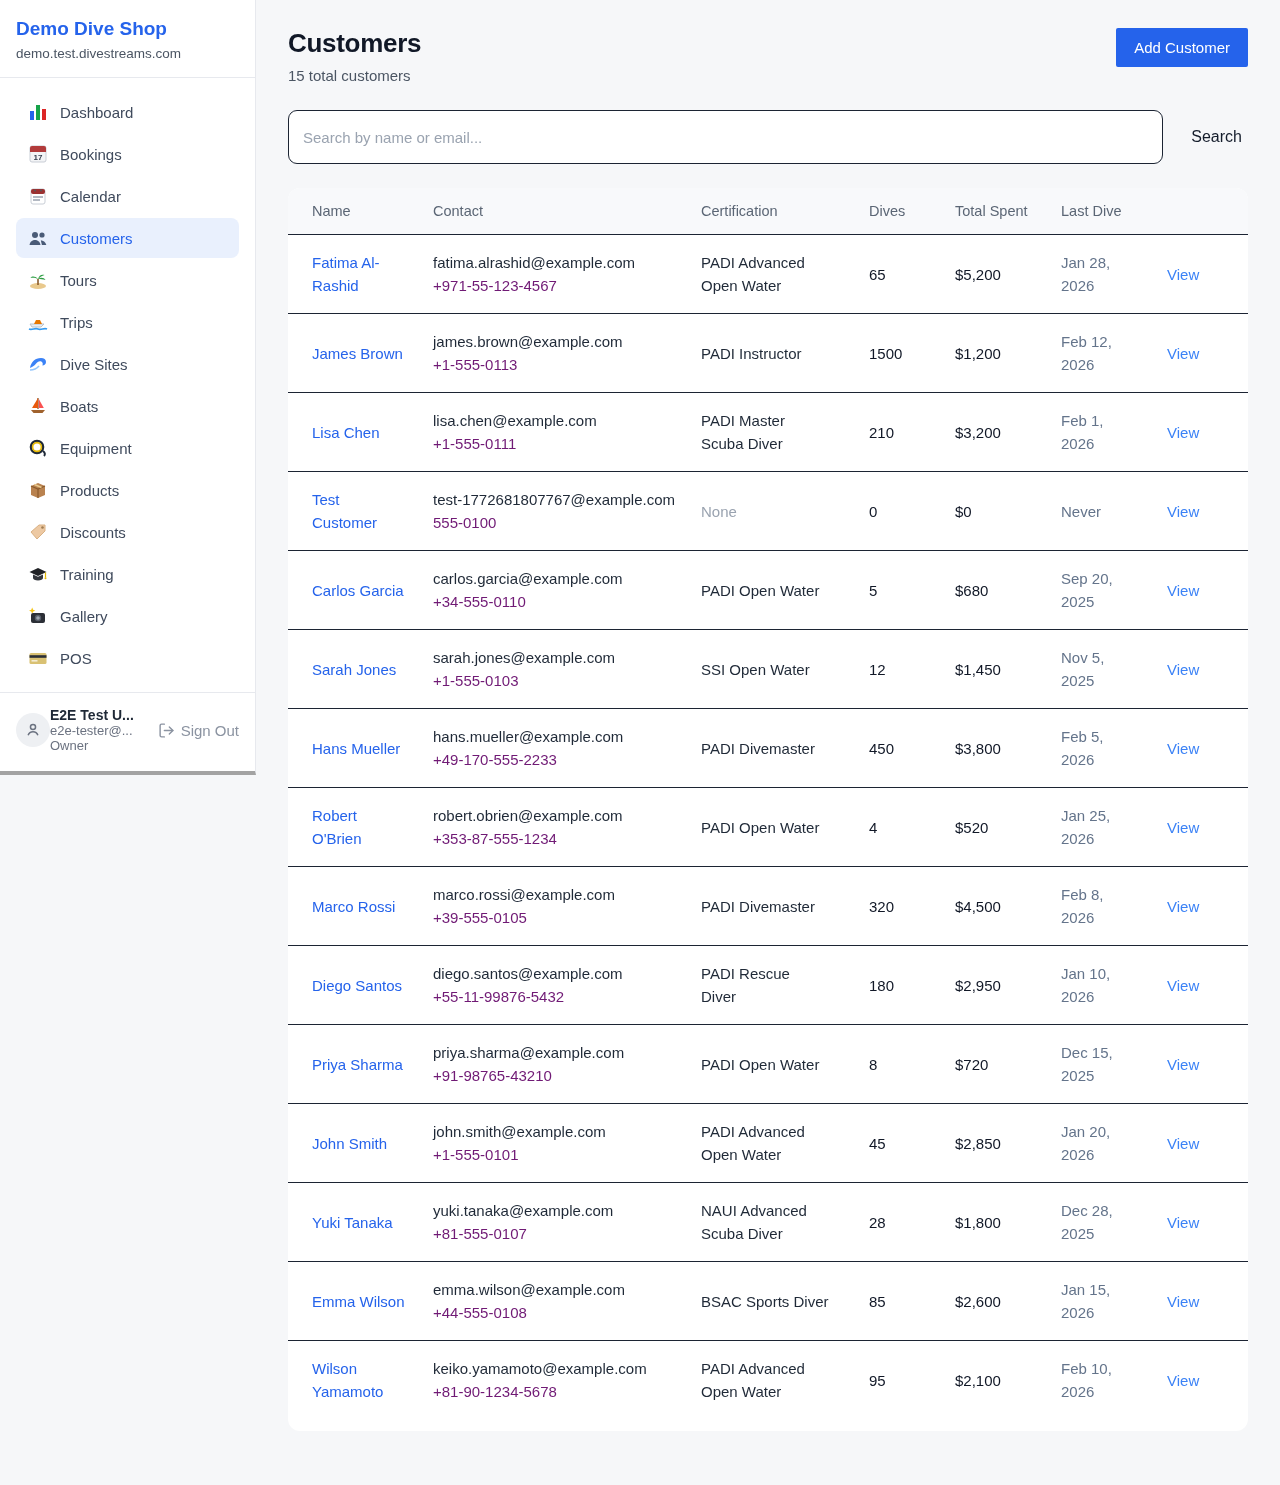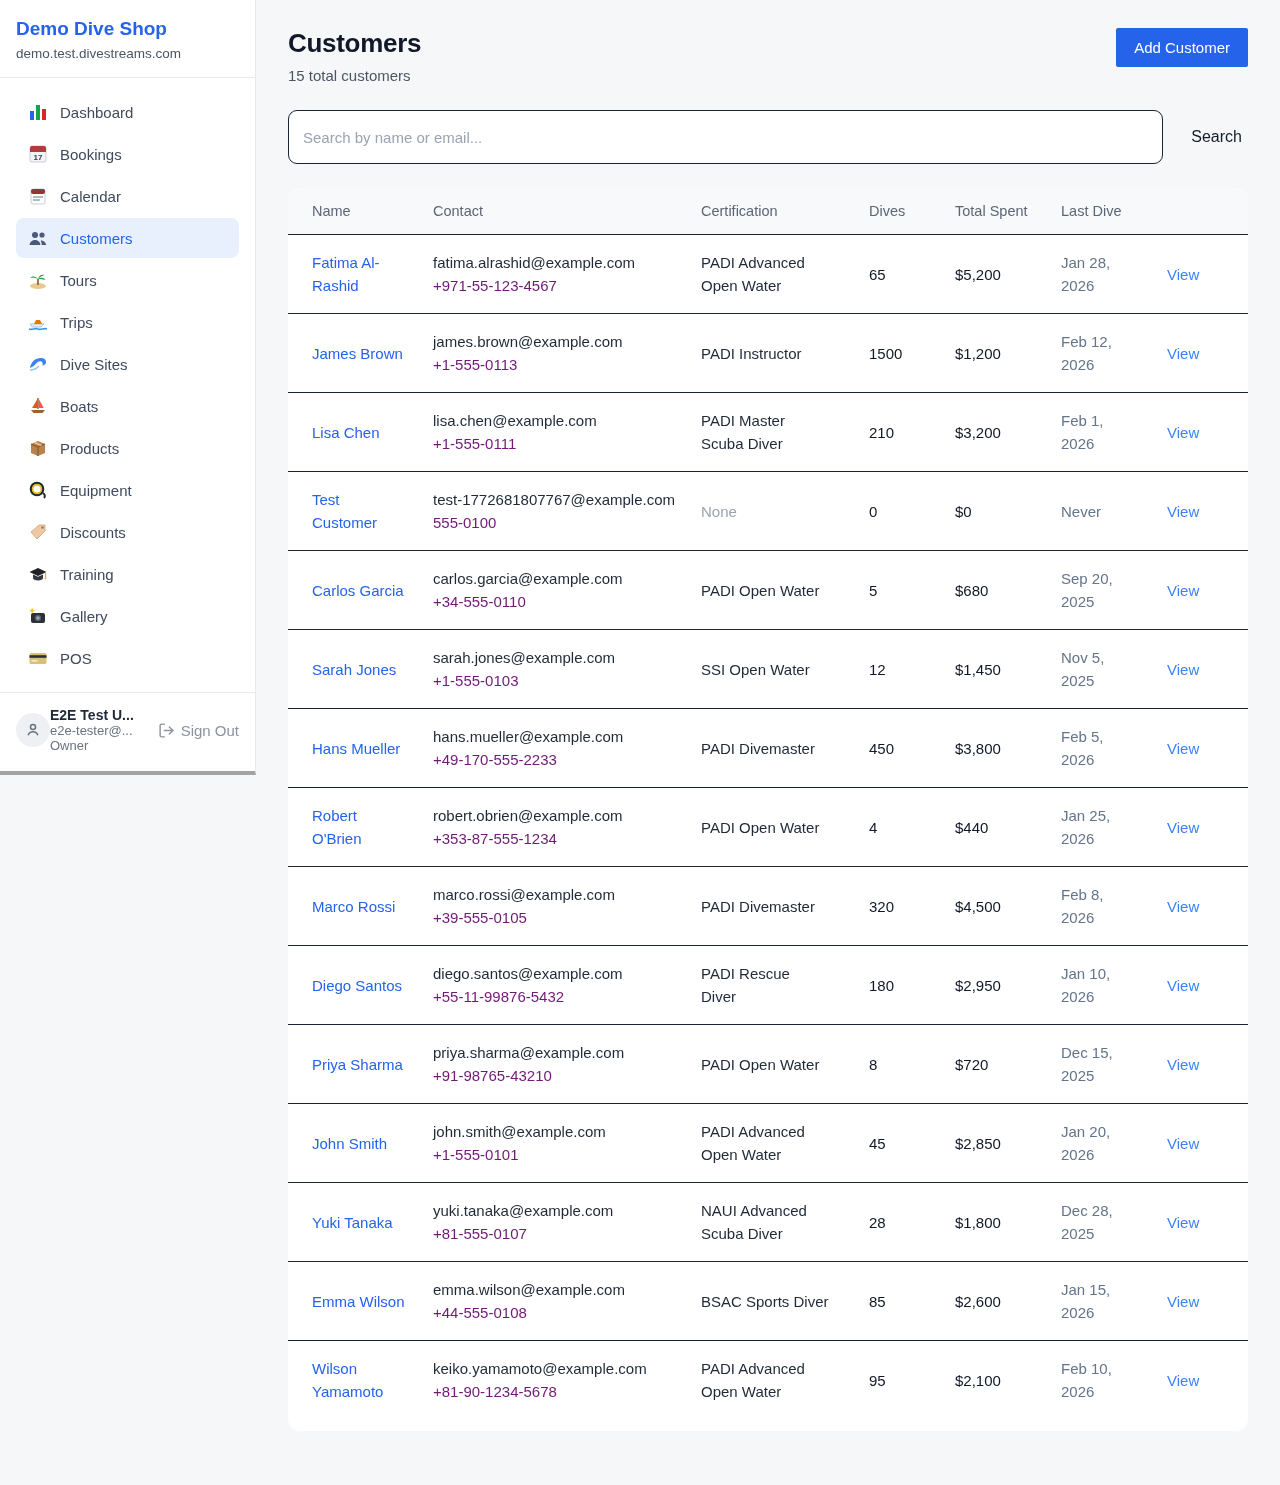--- a/index.html
+++ b/index.html
@@ -204,38 +204,38 @@
             <path d="M10.8 3l5 9h-5z" fill="#fa5252"></path>
             <path d="M3 14h14l-2.5 3h-9z" fill="#a0622d"></path>
           </svg>
         </span>
     <span class="label">Boats</span>
   </div>
 
   <div class="nav-item">
     <span class="icon">
           <svg width="20" height="20" viewBox="0 0 20 20">
+            <circle cx="9" cy="9" r="6.2" fill="none" stroke="#1f2937" stroke-width="2.2"></circle>
+            <circle cx="9" cy="9" r="4.4" fill="none" stroke="#e6b800" stroke-width="1.6"></circle>
+            <path d="M15 13c2 1.5 2.5 3.5 1 5" stroke="#1f2937" stroke-width="2" fill="none"></path>
+          </svg>
+        </span>
+    <span class="label">Equipment</span>
+  </div>
+
+  <div class="nav-item">
+    <span class="icon">
+          <svg width="20" height="20" viewBox="0 0 20 20">
             <path d="M3 6l7-3 7 3v9l-7 3-7-3z" fill="#b9824f"></path>
             <path d="M3 6l7 3 7-3" fill="none" stroke="#8a5a2b" stroke-width="1.2"></path>
             <path d="M10 9v9" stroke="#8a5a2b" stroke-width="1.2"></path>
             <path d="M6.5 4.5l7 3" stroke="#e9c98d" stroke-width="1.6"></path>
           </svg>
         </span>
     <span class="label">Products</span>
-  </div>
-
-  <div class="nav-item">
-    <span class="icon">
-          <svg width="20" height="20" viewBox="0 0 20 20">
-            <circle cx="9" cy="9" r="6.2" fill="none" stroke="#1f2937" stroke-width="2.2"></circle>
-            <circle cx="9" cy="9" r="4.4" fill="none" stroke="#e6b800" stroke-width="1.6"></circle>
-            <path d="M15 13c2 1.5 2.5 3.5 1 5" stroke="#1f2937" stroke-width="2" fill="none"></path>
-          </svg>
-        </span>
-    <span class="label">Equipment</span>
   </div>
 
   <div class="nav-item">
     <span class="icon">
           <svg width="20" height="20" viewBox="0 0 20 20">
             <path d="M3 10l8-7h6v6l-8 8z" fill="#edc9a3" stroke="#d9b184"></path>
             <circle cx="14.5" cy="5.5" r="1.3" fill="#a07c50"></circle>
           </svg>
         </span>
     <span class="label">Discounts</span>
@@ -428,21 +428,21 @@
   </tr>
 
   <tr>
     <td style="padding-right:28px"><span class="name-link">Robert O'Brien</span></td>
     <td>
       <div class="email">robert.obrien@example.com</div>
       <div class="phone">+353-87-555-1234</div>
     </td>
     <td style="padding-right:40px"><span class="cert">PADI Open Water</span></td>
     <td><span class="dives">4</span></td>
-    <td><span class="spent">$440</span></td>
+    <td><span class="spent">$520</span></td>
     <td style="padding-right:34px"><span class="lastdive">Jan 25, 2026</span></td>
     <td><span class="view-link">View</span></td>
   </tr>
 
   <tr>
     <td style="padding-right:28px"><span class="name-link">Marco Rossi</span></td>
     <td>
       <div class="email">marco.rossi@example.com</div>
       <div class="phone">+39-555-0105</div>
     </td>

